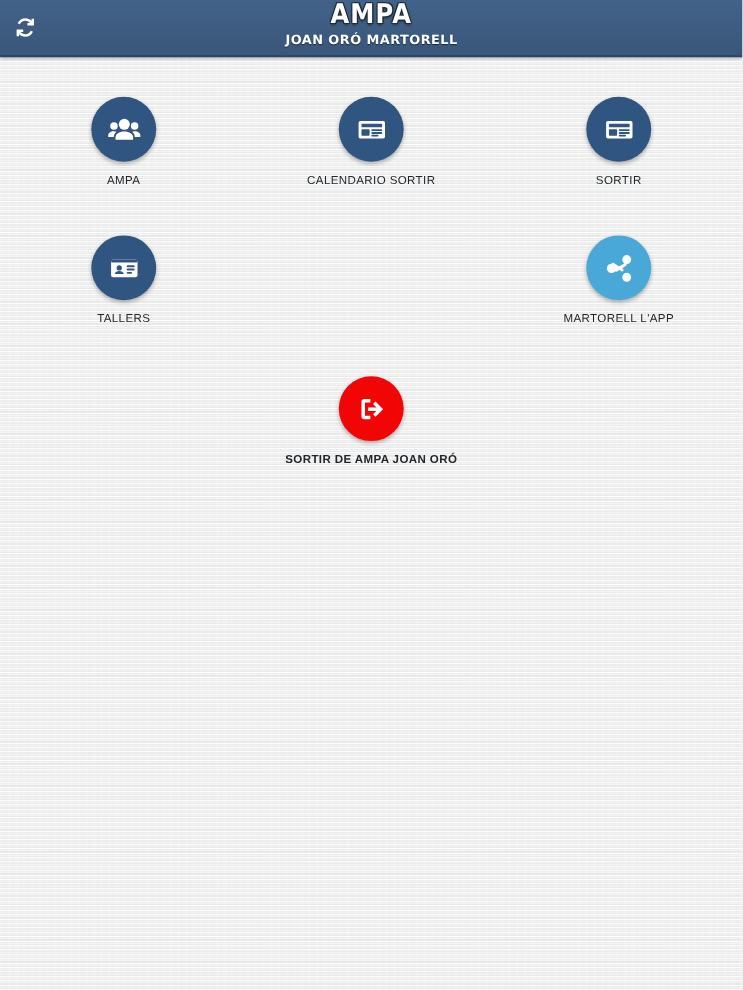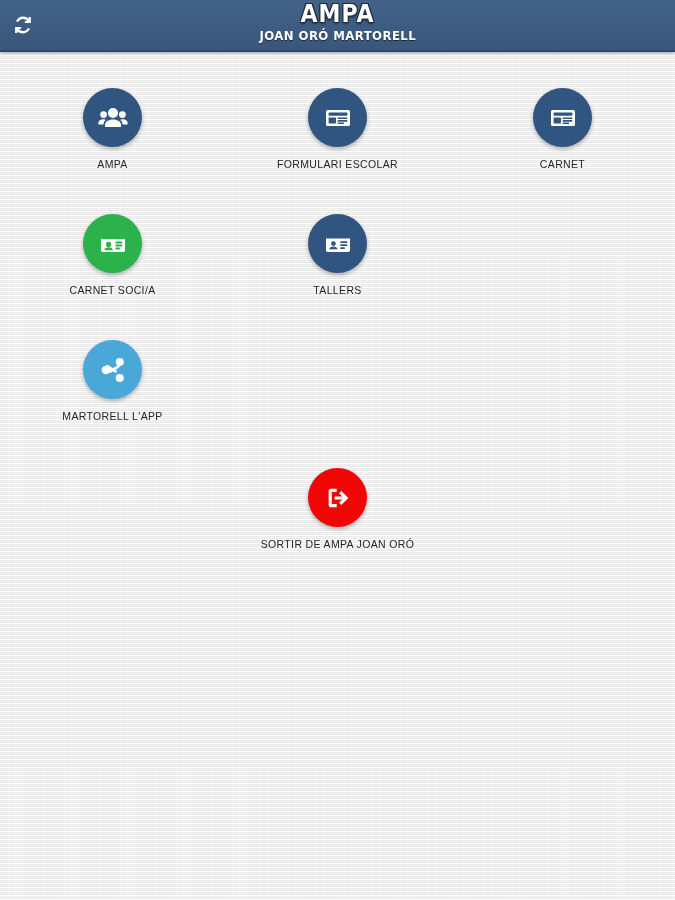--- a/index.html
+++ b/index.html
@@ -153,20 +153,21 @@
   }
 
   
   #logout-row {
     position: relative;
     z-index: 1;
     margin-top: 36px;
     display: flex;
     flex-direction: column;
     align-items: center;
+    font-weight: bold;
   }
 
   #logout-circle {
     width: 59px;
     height: 59px;
     border-radius: 50%;
     background: #f20505;
     display: flex;
     align-items: center;
     justify-content: center;
@@ -233,59 +234,41 @@
         </g>
         <g fill="#2f5580">
           <rect x="6.6" y="10.6" width="18.8" height="3.1" rx="0.6"></rect>
           <rect x="6.6" y="15.4" width="7.4" height="6" rx="0.6"></rect>
           <rect x="15.6" y="15.4" width="9.8" height="1.7" rx="0.6"></rect>
           <rect x="15.6" y="18.1" width="9.8" height="1.7" rx="0.6"></rect>
           <rect x="15.6" y="20.6" width="6.5" height="1.4" rx="0.6"></rect>
         </g>
       </svg>
     </div>
-    <div class="cell-label">FORMULARI ESCOLAR</div>
+    <div class="cell-label">CALENDARIO SORTIR</div>
   </div>
 
   <div class="grid-cell">
     <div class="icon-circle" style="background:#2f5580">
       <svg width="32" height="32" viewBox="0 0 32 32" aria-hidden="true">
         <g fill="#ffffff">
           <rect x="4" y="8" width="24" height="16" rx="1.6"></rect>
         </g>
         <g fill="#2f5580">
           <rect x="6.6" y="10.6" width="18.8" height="3.1" rx="0.6"></rect>
           <rect x="6.6" y="15.4" width="7.4" height="6" rx="0.6"></rect>
           <rect x="15.6" y="15.4" width="9.8" height="1.7" rx="0.6"></rect>
           <rect x="15.6" y="18.1" width="9.8" height="1.7" rx="0.6"></rect>
           <rect x="15.6" y="20.6" width="6.5" height="1.4" rx="0.6"></rect>
         </g>
       </svg>
     </div>
-    <div class="cell-label">CARNET</div>
-  </div>
-
-  <div class="grid-cell">
-    <div class="icon-circle" style="background:#2bb24a">
-      <svg width="32" height="32" viewBox="0 0 32 32" aria-hidden="true">
-        <g fill="#ffffff">
-          <rect x="4" y="8" width="24" height="16" rx="1.8"></rect>
-        </g>
-        <g fill="#2bb24a">
-          <rect x="4" y="8" width="24" height="3.2" rx="1.2"></rect>
-          <circle cx="11.6" cy="16.4" r="2.6"></circle>
-          <path d="M11.6 19.3c-2.4 0-4.3 1.3-4.3 2.9h8.6c0-1.6-1.9-2.9-4.3-2.9z"></path>
-          <rect x="18.4" y="13.6" width="7" height="1.8" rx="0.7"></rect>
-          <rect x="18.4" y="16.6" width="7" height="1.8" rx="0.7"></rect>
-          <rect x="18.4" y="19.6" width="4.6" height="1.8" rx="0.7"></rect>
-        </g>
-      </svg>
-    </div>
-    <div class="cell-label">CARNET SOCI/A</div>
-  </div>
+    <div class="cell-label">SORTIR</div>
+  </div>
+
 
 
   <div class="grid-cell">
     <div class="icon-circle" style="background:#2f5580">
       <svg width="32" height="32" viewBox="0 0 32 32" aria-hidden="true">
         <g fill="#ffffff">
           <rect x="4" y="8" width="24" height="16" rx="1.8"></rect>
         </g>
         <g fill="#2f5580">
           <rect x="4" y="8" width="24" height="2.6" rx="1.2"></rect>

